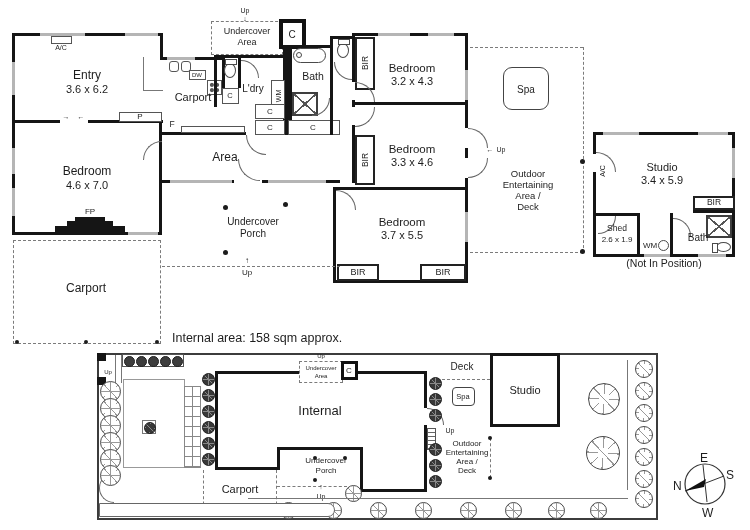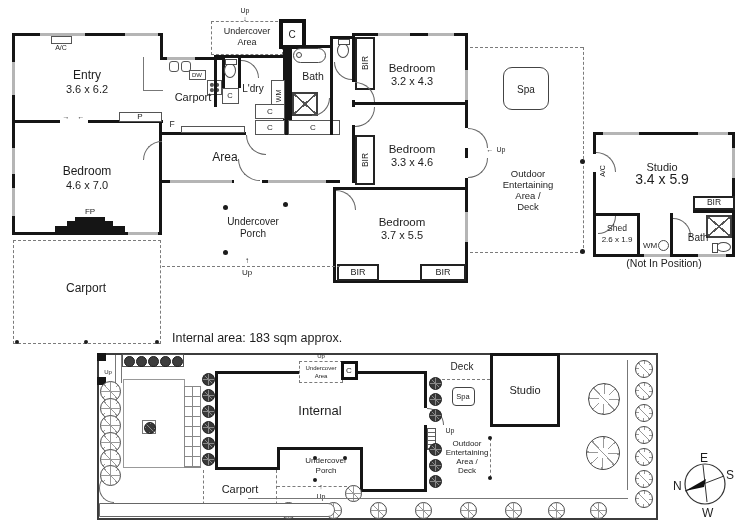--- a/index.html
+++ b/index.html
@@ -222,21 +222,21 @@
   <div class="wall" style="left:732px;top:132px;width:3px;height:125px"></div>
   <div class="wall" style="left:593px;top:254px;width:142px;height:3px"></div>
   <div class="win" style="left:603px;top:132px;width:36px;height:3px"></div>
   <div class="win" style="left:698px;top:132px;width:30px;height:3px"></div>
   <div class="win" style="left:732px;top:148px;width:3px;height:30px"></div>
   <div class="win" style="left:644px;top:254px;width:28px;height:3px"></div>
   <div class="win" style="left:698px;top:254px;width:28px;height:3px"></div>
   <div class="arc arc-tr" style="left:596px;top:152px;width:20px;height:20px"></div>
   <div class="vlbl" style="left:602px;top:171px;font-size:7px">A/C</div>
   <div class="lbl" style="left:662px;top:167px;font-size:11px">Studio</div>
-  <div class="lbl" style="left:662px;top:180px;font-size:14px">3.4 x 5.9</div>
+  <div class="lbl" style="left:662px;top:180px;font-size:11px">3.4 x 5.9</div>
 
   <div class="wall" style="left:593px;top:213px;width:47px;height:3px"></div>
   <div class="wall" style="left:637px;top:213px;width:3px;height:44px"></div>
   <div class="arc arc-br" style="left:598px;top:216px;width:18px;height:18px"></div>
   <div class="lbl" style="left:617px;top:229px;font-size:8.5px">Shed</div>
   <div class="lbl" style="left:617px;top:240px;font-size:8px">2.6 x 1.9</div>
 
   <div class="lbl" style="left:650px;top:246px;font-size:8px">WM</div>
   <div class="circ" style="left:658px;top:240px;width:11px;height:11px"></div>
 
@@ -244,21 +244,21 @@
   <div class="wall" style="left:693px;top:210px;width:42px;height:3px"></div>
   <div class="thin" style="left:693px;top:196px;width:42px;height:14px;border-width:2px;border-color:#222"></div>
   <div class="lbl" style="left:714px;top:203px;font-size:8.5px">BIR</div>
   <div class="xbox" style="left:706px;top:215px;width:26px;height:23px"></div>
   <div class="arc arc-tr" style="left:673px;top:218px;width:18px;height:18px"></div>
   <div class="lbl" style="left:698px;top:237px;font-size:10px">Bath</div>
   <div class="wc" style="left:716px;top:242px;width:15px;height:10px"></div>
   <div class="tank" style="left:712px;top:243px;width:4px;height:8px"></div>
   <div class="lbl" style="left:664px;top:264px;font-size:10.5px">(Not In Position)</div>
 
-  <div class="lbll" style="left:172px;top:331px;font-size:12.5px">Internal area:  183 sqm approx.</div>
+  <div class="lbll" style="left:172px;top:331px;font-size:12.5px">Internal area:  158 sqm approx.</div>
 
   <div class="thin" style="left:97px;top:353px;width:561px;height:167px;border:2px solid #3c3c3c;background:transparent"></div>
 
   <div class="wall" style="left:97px;top:353px;width:9px;height:8px"></div>
   <div class="wall" style="left:97px;top:377px;width:9px;height:8px"></div>
   <div class="thinl" style="left:115px;top:355px;width:1px;height:28px"></div>
   <div class="thinl" style="left:121px;top:355px;width:1px;height:28px"></div>
   <div class="lbl" style="left:108px;top:372px;font-size:6px">Up</div>
   <div class="arc arc-tl" style="left:99px;top:473px;width:15px;height:15px"></div>
   <div class="arc arc-bl" style="left:99px;top:488px;width:15px;height:15px"></div>

